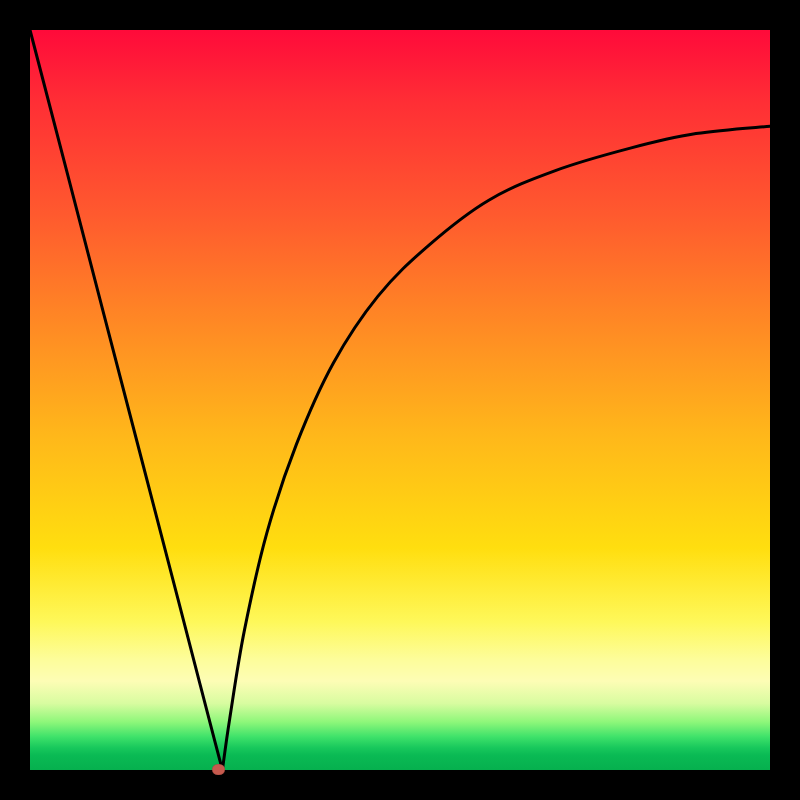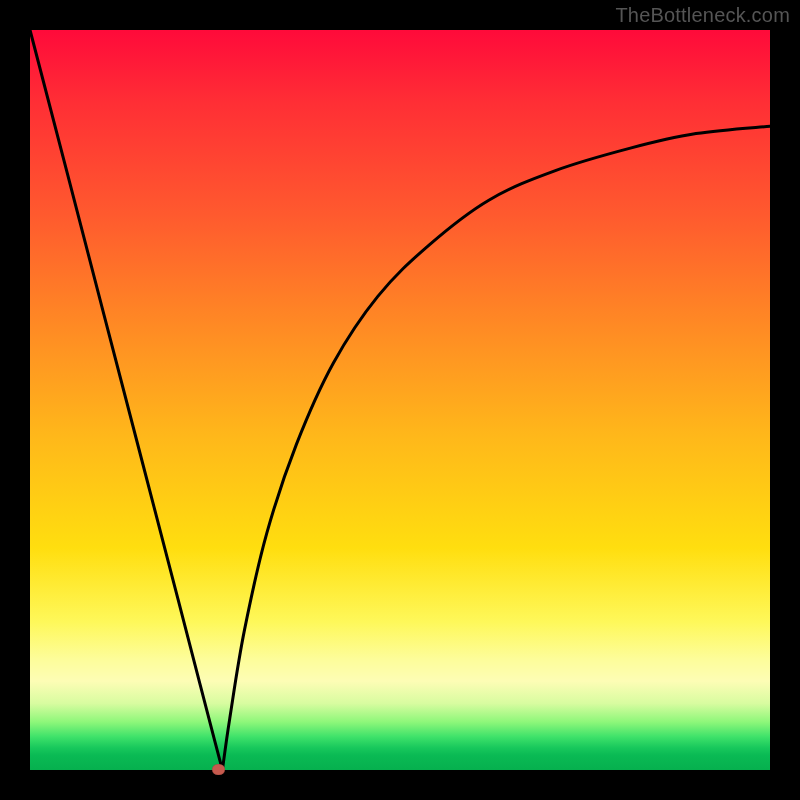--- a/index.html
+++ b/index.html
@@ -68,21 +68,20 @@
     border-radius: 50% / 55%;
     background: #c65a4e;
     box-shadow: 0 0 0 0.5px rgba(0,0,0,0.15) inset;
   }
 </style>
 </head>
 <body>
 
 <div class="frame">
 
-  <div class="watermark">TheBottleneck.com</div>
 
   <div class="plot-area">
 
     <svg class="curve" viewBox="0 0 740 740" preserveAspectRatio="none">
       <path id="curve-path" fill="none" stroke="#000" stroke-width="3" stroke-linejoin="round" stroke-linecap="round" d="M0.0 0.0 L37.0 142.1 L74.0 284.9 L111.0 427.0 L148.0 569.1 L170.2 654.9 L185.0 711.9 L192.4 740.0 L192.4 740.0 C193.7 730.7, 195.8 713.5, 199.8 688.2 C203.8 662.9, 207.9 632.7, 214.6 599.4 C221.3 566.1, 227.5 536.5, 236.8 503.2 C246.1 469.9, 254.4 445.0, 266.4 414.4 C278.4 383.8, 288.7 359.6, 303.4 333.0 C318.1 306.4, 330.5 287.7, 347.8 266.4 C365.1 245.1, 379.6 231.9, 399.6 214.6 C419.6 197.3, 436.2 183.5, 458.8 170.2 C481.4 156.9, 500.1 149.9, 525.4 140.6 C550.7 131.3, 574.1 125.1, 599.4 118.4 C624.7 111.7, 640.7 107.6, 666.0 103.6 C691.3 99.6, 726.7 97.5, 740.0 96.2"></path>
     </svg>
 
     <div class="marker" id="opt-marker" style="left: 182.2px; top: 734px;"></div>
   </div>
 

